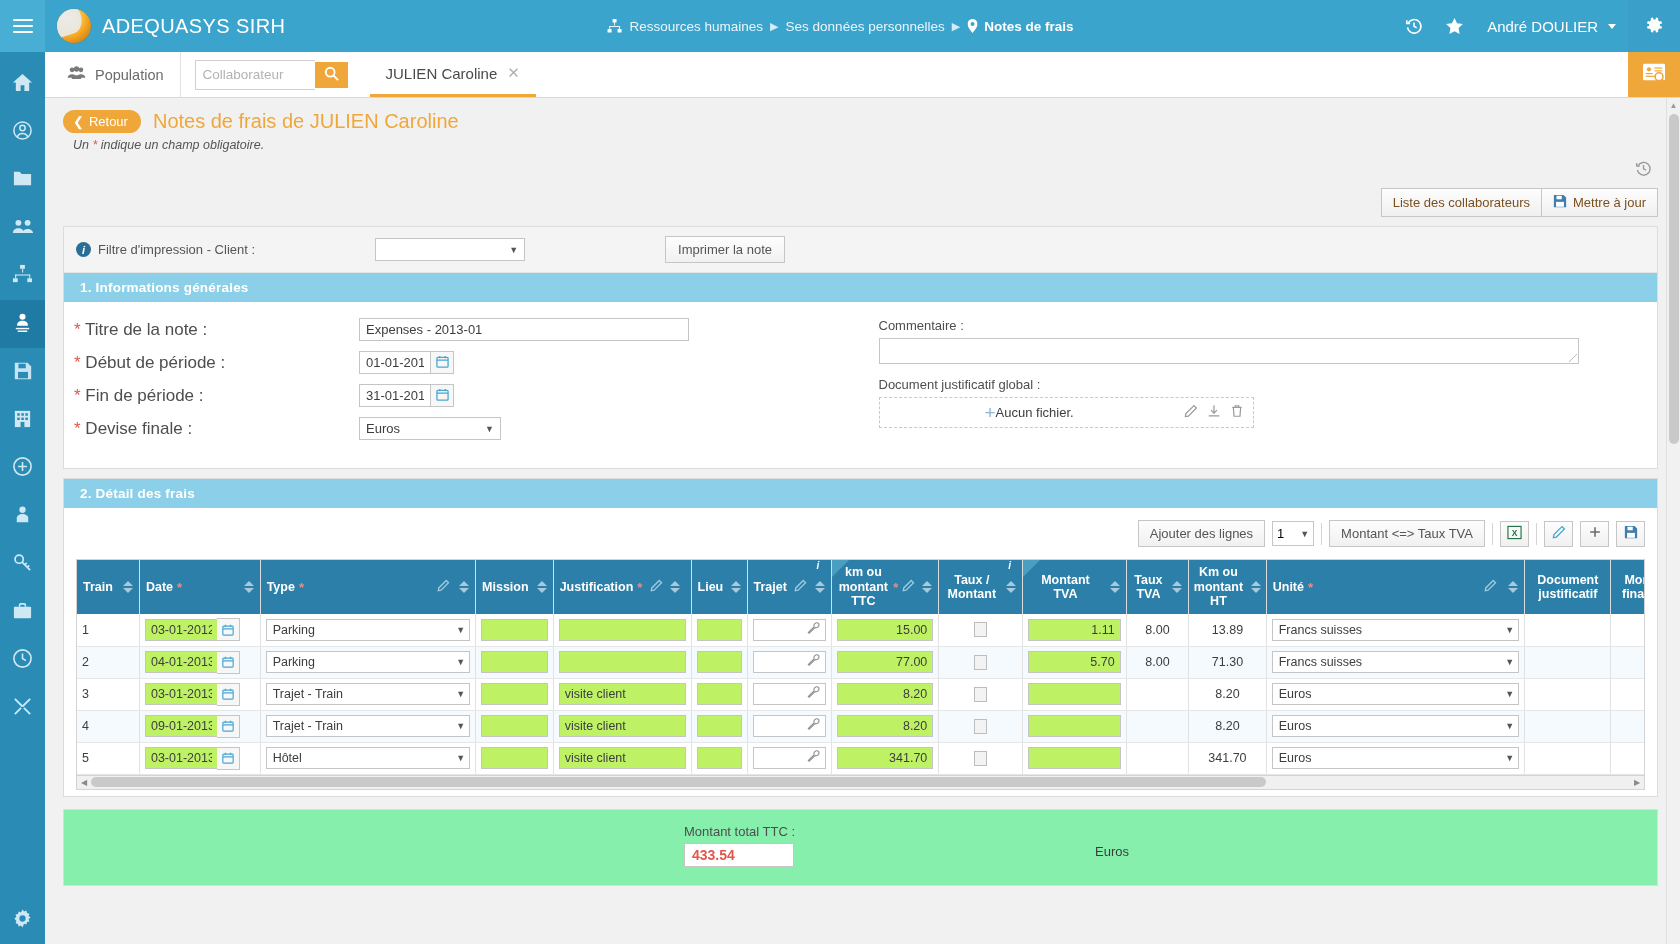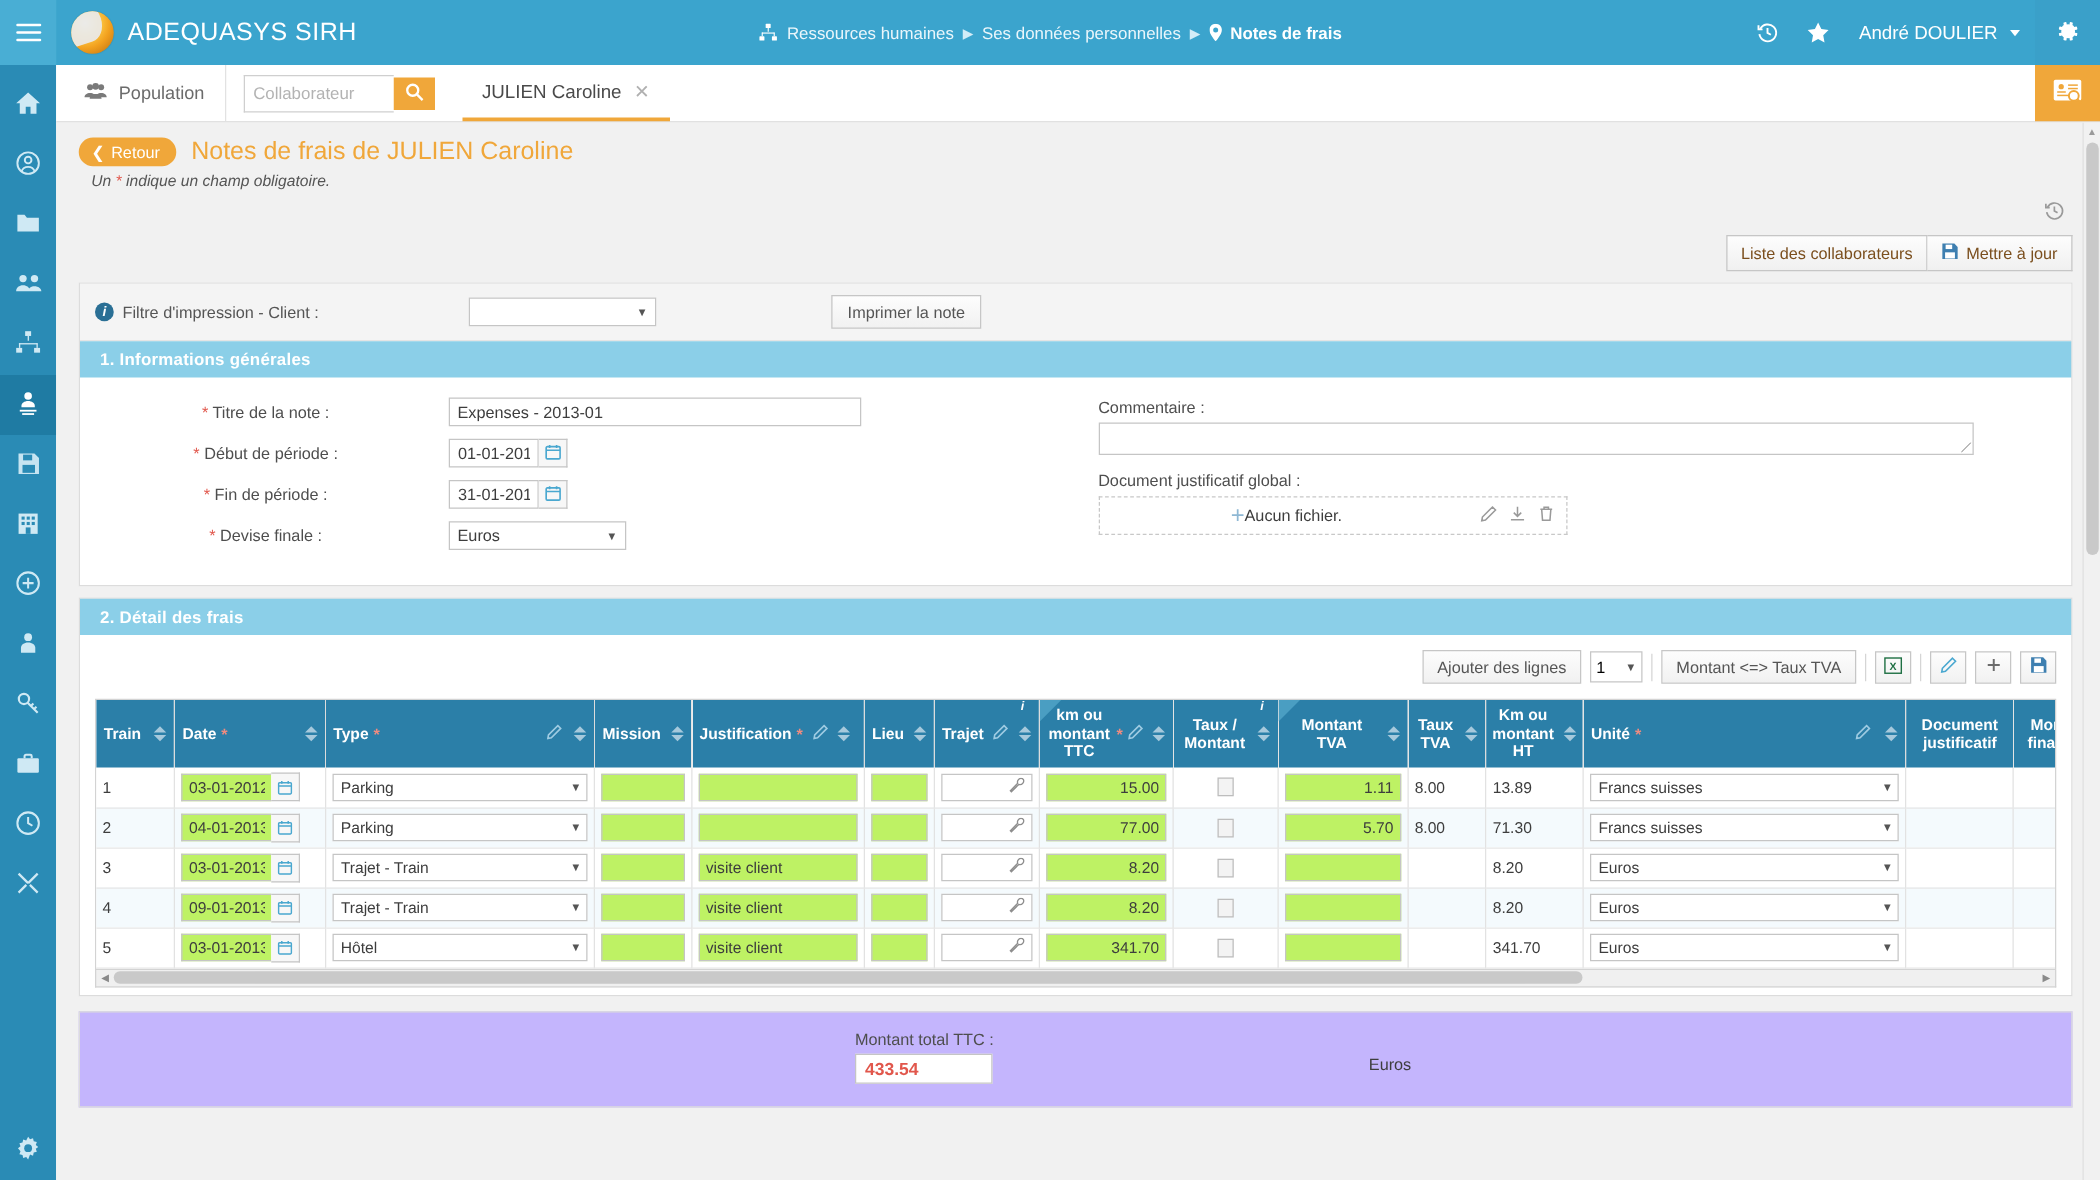--- a/index.html
+++ b/index.html
@@ -166,21 +166,21 @@
   }
 
   .sec-head {
     background: #8bcfe8; color: #fff; font-weight: bold; font-size: 13.5px;
     padding: 7px 16px; letter-spacing: .2px;
   }
   .sec-body { display: flex; padding: 16px 10px 18px 10px; }
   .col-left { width: 50%; }
   .col-right { width: 50%; padding-left: 18px;}
   .frow { display: flex; align-items: center; margin-bottom: 10px; }
-  .flabel { width: 285px; text-align: center; padding-right: 8px; color: #4e4e4e; font-size: 13px;}
+  .flabel { width: 285px; text-align: left; padding-right: 8px; color: #4e4e4e; font-size: 17px;}
   .flabel .star { color: #e1574c; }
   .finput {
     height: 23px; border: 1px solid #c5c5c5; padding: 0 6px; font-size: 13px; color: #3d3d3d;
     outline: none; font-family: "Liberation Sans", sans-serif; background:#fff;
   }
   .w-title { width: 330px; }
   .w-date { width: 72px; }
   .date-btn {
     width: 23px; height: 23px; border: 1px solid #c5c5c5; border-left: none; background: #f7f7f7;
     display: flex; align-items: center; justify-content: center; cursor: pointer;
@@ -257,34 +257,34 @@
   }
   .cell-in.num { text-align: right; }
   .cell-date { display: flex; align-items: center; }
   .cell-date .cell-in { width: 72px; border-right: none;}
   .cell-sel {
     height: 22px; border: 1px solid #c5c5c5; background: #fff; display: flex; align-items: center;
     padding: 0 4px 0 6px; font-size: 12.5px; cursor: pointer;
   }
   .cell-sel .cval { flex: 1; white-space: nowrap; overflow: hidden; }
   .chk { width: 13px; height: 15px; border: 1px solid #bdbdbd; background: #f3f3f3; display:block; margin: 0 auto;}
-  .txt-r { text-align: left; }
+  .txt-r { text-align: center; }
   .wrench { display:flex; align-items:center; justify-content:flex-end; height:22px;
     border:1px solid #c5c5c5; background:#fff; padding-right:5px; color:#8e8e8e;}
 
   
   .hscroll { height: 14px; background: #f0f0f0; border: 1px solid #d3d3d3; border-top: none;
     display: flex; align-items: center; position: relative; }
   .hs-arrow { width: 14px; text-align: center; color: #8a8a8a; font-size: 8px; cursor: pointer;}
   .hs-track { flex: 1; height: 14px; position: relative; }
   .hs-thumb { position: absolute; left: 0; top: 2px; height: 10px; width: 1175px; background: #c9c9c9; border-radius: 5px;}
 
   
   .total-panel {
-    background: #c4b5fd; border: 1px solid #dcdcdc; margin-top: 12px; padding: 14px 0 18px 0;
+    background: #86efac; border: 1px solid #dcdcdc; margin-top: 12px; padding: 14px 0 18px 0;
     display: flex; align-items: flex-start; margin-bottom: 14px;
   }
   .tot-block { margin-left: 620px; }
   .tot-lbl { font-size: 13px; color: #4e4e4e; margin-bottom: 4px;}
   .tot-val {
     width: 110px; height: 24px; border: 1px solid #c5c5c5; background: #fff; color: #e1574c;
     font-weight: bold; font-size: 14px; display: flex; align-items: center; padding-left: 7px;
   }
   .tot-cur { margin-left: 300px; font-size: 13px; color: #3d3d3d; padding-top: 20px;}
 </style>

